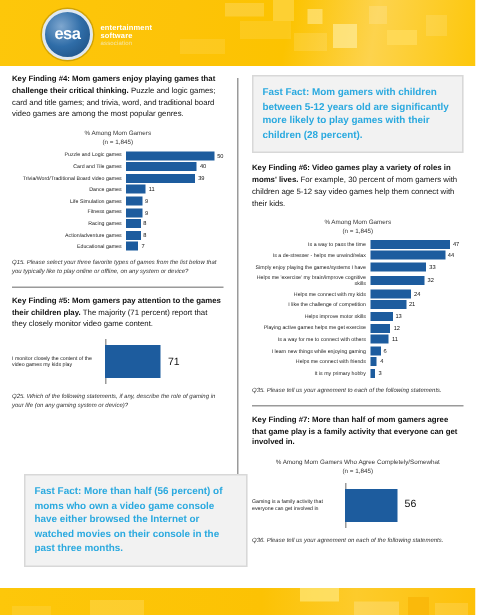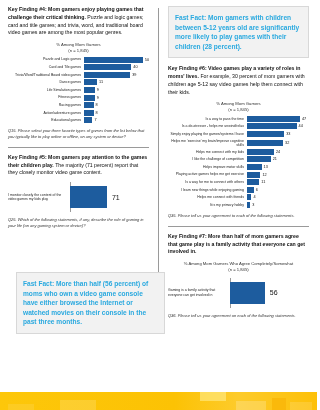--- a/index.html
+++ b/index.html
@@ -114,20 +114,43 @@
   .f3 { left: 236px; top: 9px; width: 30px; height: 9px; background: rgba(255,255,255,0.20); }
   .f4 { left: 272px; top: 6px; width: 14px; height: 12px; background: rgba(250,183,10,.9); }
   .f5 { left: 290px; top: 10px; width: 22px; height: 8px; background: rgba(255,255,255,0.14); }
   .f6 { left: 8px;  top: 12px; width: 26px; height: 6px; background: rgba(255,255,255,0.10); }
 </style>
 </head>
 <body>
 
 <div class="page">
 
+  <div class="header">
+    <div class="hdr-swatch s1"></div>
+    <div class="hdr-swatch s2"></div>
+    <div class="hdr-swatch s3"></div>
+    <div class="hdr-swatch s4"></div>
+    <div class="hdr-swatch s5"></div>
+    <div class="hdr-swatch s6"></div>
+    <div class="hdr-swatch s7"></div>
+    <div class="hdr-swatch s8"></div>
+    <div class="hdr-swatch s9"></div>
+    <div class="hdr-swatch s10"></div>
+
+    <div class="logo-wrap">
+      <div class="logo-coin">
+        <span class="esa">esa</span>
+      </div>
+      <div class="logo-text">
+        <div class="l1">entertainment</div>
+        <div class="l2">software</div>
+        <div class="l3">association</div>
+      </div>
+    </div>
+  </div>
 
   <div class="body-area">
 
     <div class="col col-left">
 
       <h2 class="finding">
         <span>Key Finding #4: Mom gamers enjoy playing games that challenge their critical thinking.</span>
         <span class="normal">Puzzle and logic games; card and title games; and trivia, word, and traditional board video games are among the most popular genres.</span>
       </h2>
 

